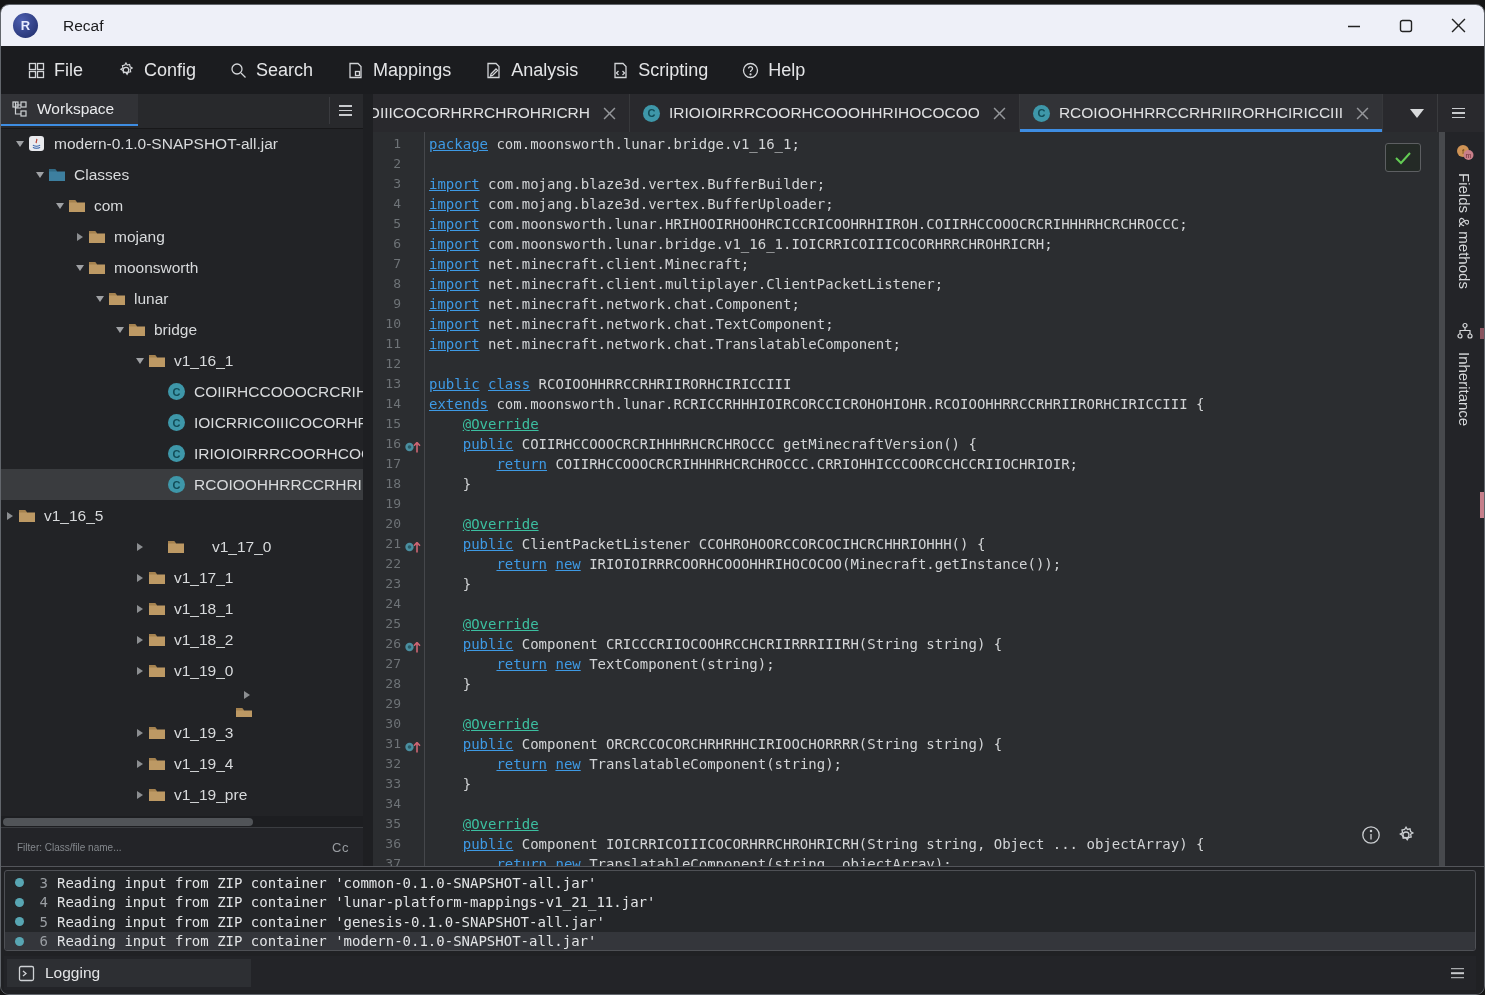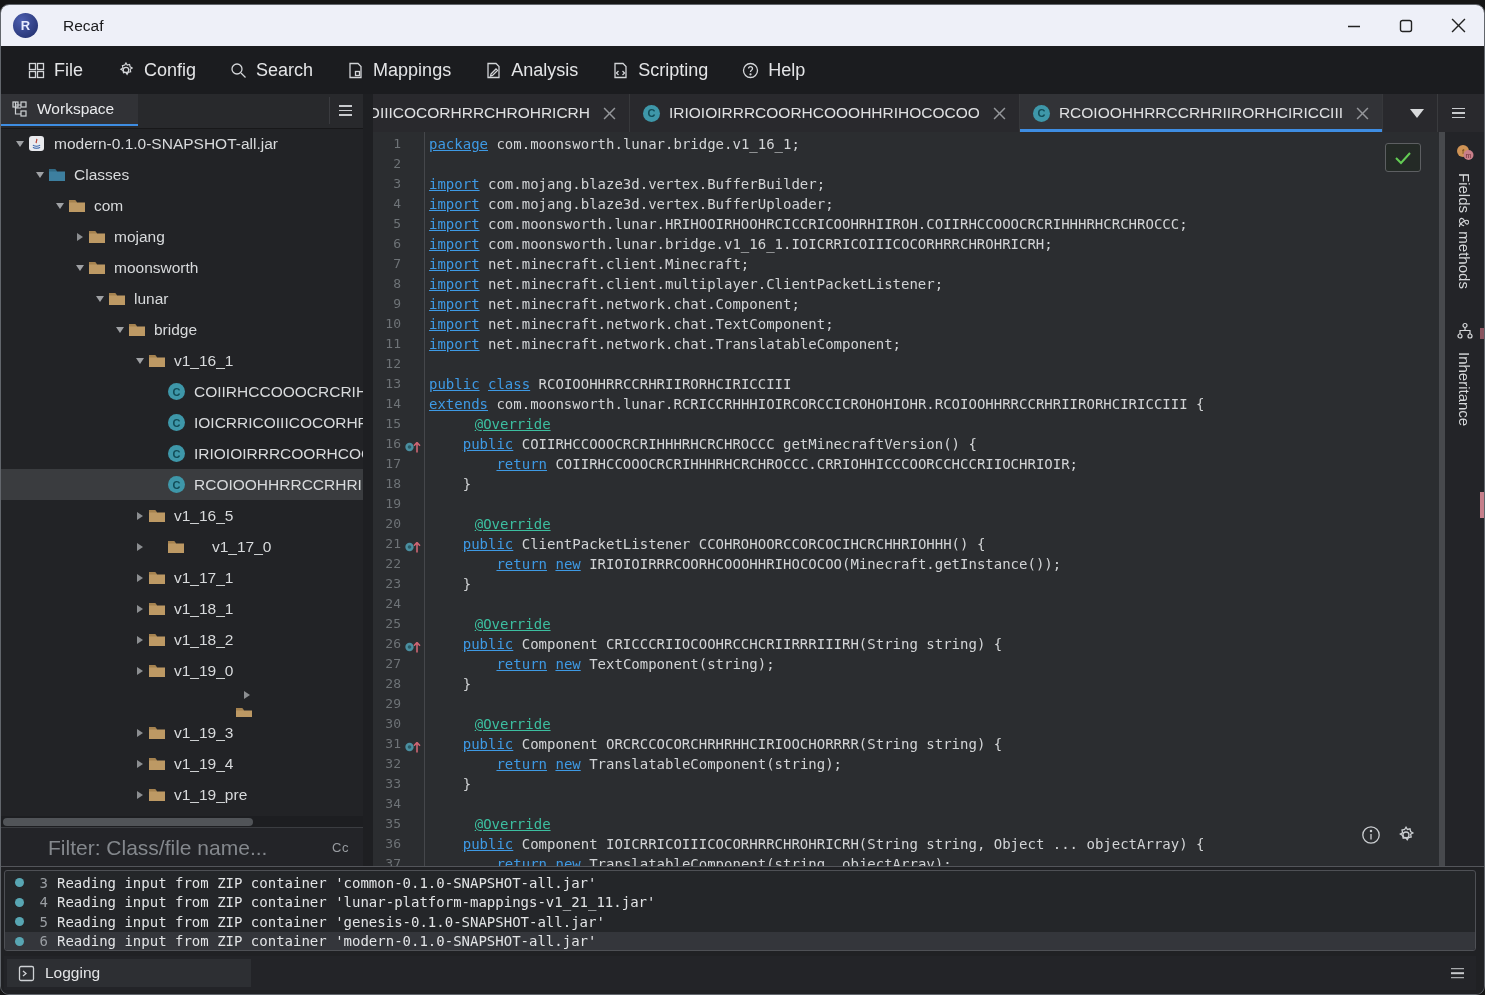--- a/index.html
+++ b/index.html
@@ -34,21 +34,21 @@
   .tree-row{display:flex;align-items:center;height:31px;color:#d8dadc;font-size:15.5px;white-space:nowrap;overflow:hidden;}
   .tree-row.selected{background:#3a3c3f;}
   .tr-arrow{flex:0 0 17px;display:flex;align-items:center;justify-content:center;}
   .arr-down{width:0;height:0;border-left:4.5px solid transparent;border-right:4.5px solid transparent;border-top:6px solid #9fa1a4;}
   .arr-right{width:0;height:0;border-top:4.5px solid transparent;border-bottom:4.5px solid transparent;border-left:6px solid #8c8e91;}
   .tr-icon{flex:0 0 20px;height:17px;margin-right:6px;display:flex;align-items:center;}
   .class-dot{width:17px;height:17px;border-radius:50%;background:#3e97a9;color:#124c57;font-size:11px;font-weight:bold;display:flex;align-items:center;justify-content:center;}
   .h-scroll{position:absolute;left:0;top:722px;right:0;height:12px;background:#1d1e21;}
   .h-thumb{position:absolute;left:2px;top:2px;width:250px;height:8px;background:#515458;border-radius:4px;}
   .filter-bar{position:absolute;left:0;bottom:0;right:0;height:40px;background:#232428;border-top:1px solid #3b3d41;display:flex;align-items:center;padding:0 14px;box-sizing:border-box;}
-  .filter-input{flex:1;background:transparent;border:none;outline:none;color:#d8dadc;font-size:21px;font-family:"Liberation Sans",sans-serif;margin-left:31px;}
+  .filter-input{flex:1;background:transparent;border:none;outline:none;color:#d8dadc;font-size:10px;font-family:"Liberation Sans",sans-serif;}
   .filter-input::placeholder{color:#84888d;}
   .cc{color:#989ca1;font-size:13px;letter-spacing:.5px;}
 
   
   .ed-tabbar{position:absolute;left:372px;top:89px;right:0;height:38px;background:#29292d;border-bottom:1px solid #18181a;}
   .ed-tabs{position:absolute;left:0;top:0;bottom:0;display:flex;}
   .ed-tab{display:flex;align-items:center;gap:9px;padding:0 13px;border-right:1px solid #37383b;color:#dfe0e2;font-size:15.5px;box-sizing:border-box;height:100%;}
   .ed-tab > *{flex:0 0 auto;}
   .ed-tab.clip{width:257px;justify-content:flex-end;overflow:hidden;padding-left:0;}
   .ed-tab.active{background:#323337;box-shadow:inset 0 -3px 0 #3e8de2;}
@@ -60,21 +60,21 @@
 
   
   .editor{position:absolute;left:372px;top:127px;width:1066px;bottom:127px;background:#2b2d30;overflow:hidden;}
   .gutter{position:absolute;left:0;top:0;width:51px;bottom:0;border-right:1px solid #45474b;padding-top:4px;}
   .gl{position:relative;height:20px;line-height:20px;}
   .gl .num{display:block;text-align:right;width:28px;color:#6e7377;font:13px "DejaVu Sans Mono",monospace;}
   .ovr{position:absolute;left:31px;top:3px;}
   .codecol{position:absolute;left:52px;top:0;right:0;bottom:0;padding:4px 0 15px 4px;}
   .cl{height:20px;line-height:20px;font:14px "DejaVu Sans Mono",monospace;white-space:pre;color:#d2d4d6;}
   .kw{color:#3e9ae5;text-decoration:underline;}
-  .ann{color:#3cbfa0;text-decoration:underline;margin-left:12px;}
+  .ann{color:#3cbfa0;text-decoration:underline;}
   .pl{color:#d2d4d6;}
   .check-btn{position:absolute;top:11px;right:18px;width:34px;height:27px;border:1px solid #5d5f62;border-radius:3px;background:#242a26;display:flex;align-items:center;justify-content:center;}
   .ed-corner{position:absolute;bottom:18px;right:23px;display:flex;gap:15px;}
   .ed-corner svg{stroke:#cbced1;fill:none;stroke-width:1.3;}
 
   
   .splitter{position:absolute;left:1438px;top:127px;width:6px;bottom:127px;background:#47494d;}
   .right-strip{position:absolute;left:1444px;top:127px;right:0;bottom:127px;background:#232428;}
   .tool{position:absolute;left:50%;transform:translateX(-50%);display:flex;flex-direction:column;align-items:center;gap:9px;color:#d6d8da;font-size:15px;}
   .tool .vlabel{writing-mode:vertical-rl;white-space:nowrap;}
@@ -324,21 +324,21 @@
           </span>
           <span>IRIOIOIRRRCOORHCOOOHHRIHOCOCOO</span>
         </div>
         <div class="tree-row selected" style="padding-left: 150px;">
           <span class="tr-arrow"></span>
           <span class="tr-icon">
             <span class="class-dot">C</span>
           </span>
           <span>RCOIOOHHRRCCRHRIIRORHCIRICCIII</span>
         </div>
-        <div class="tree-row" style="padding-left: 130px;">
+        <div class="tree-row" style="">
           <span class="tr-arrow">
             <span class="arr-right"></span>
           </span>
           <span class="tr-icon">
             <svg width="18" height="15" viewBox="0 0 18 15">
               <path d="M1 2 h6 l2 2.5 h8 v9.5 h-16 z" fill="#bd9964"></path>
               <path d="M1 2 h6 l2 2.5 h-8z" fill="#a5824f"></path>
             </svg>
           </span>
           <span>v1_16_5</span>

